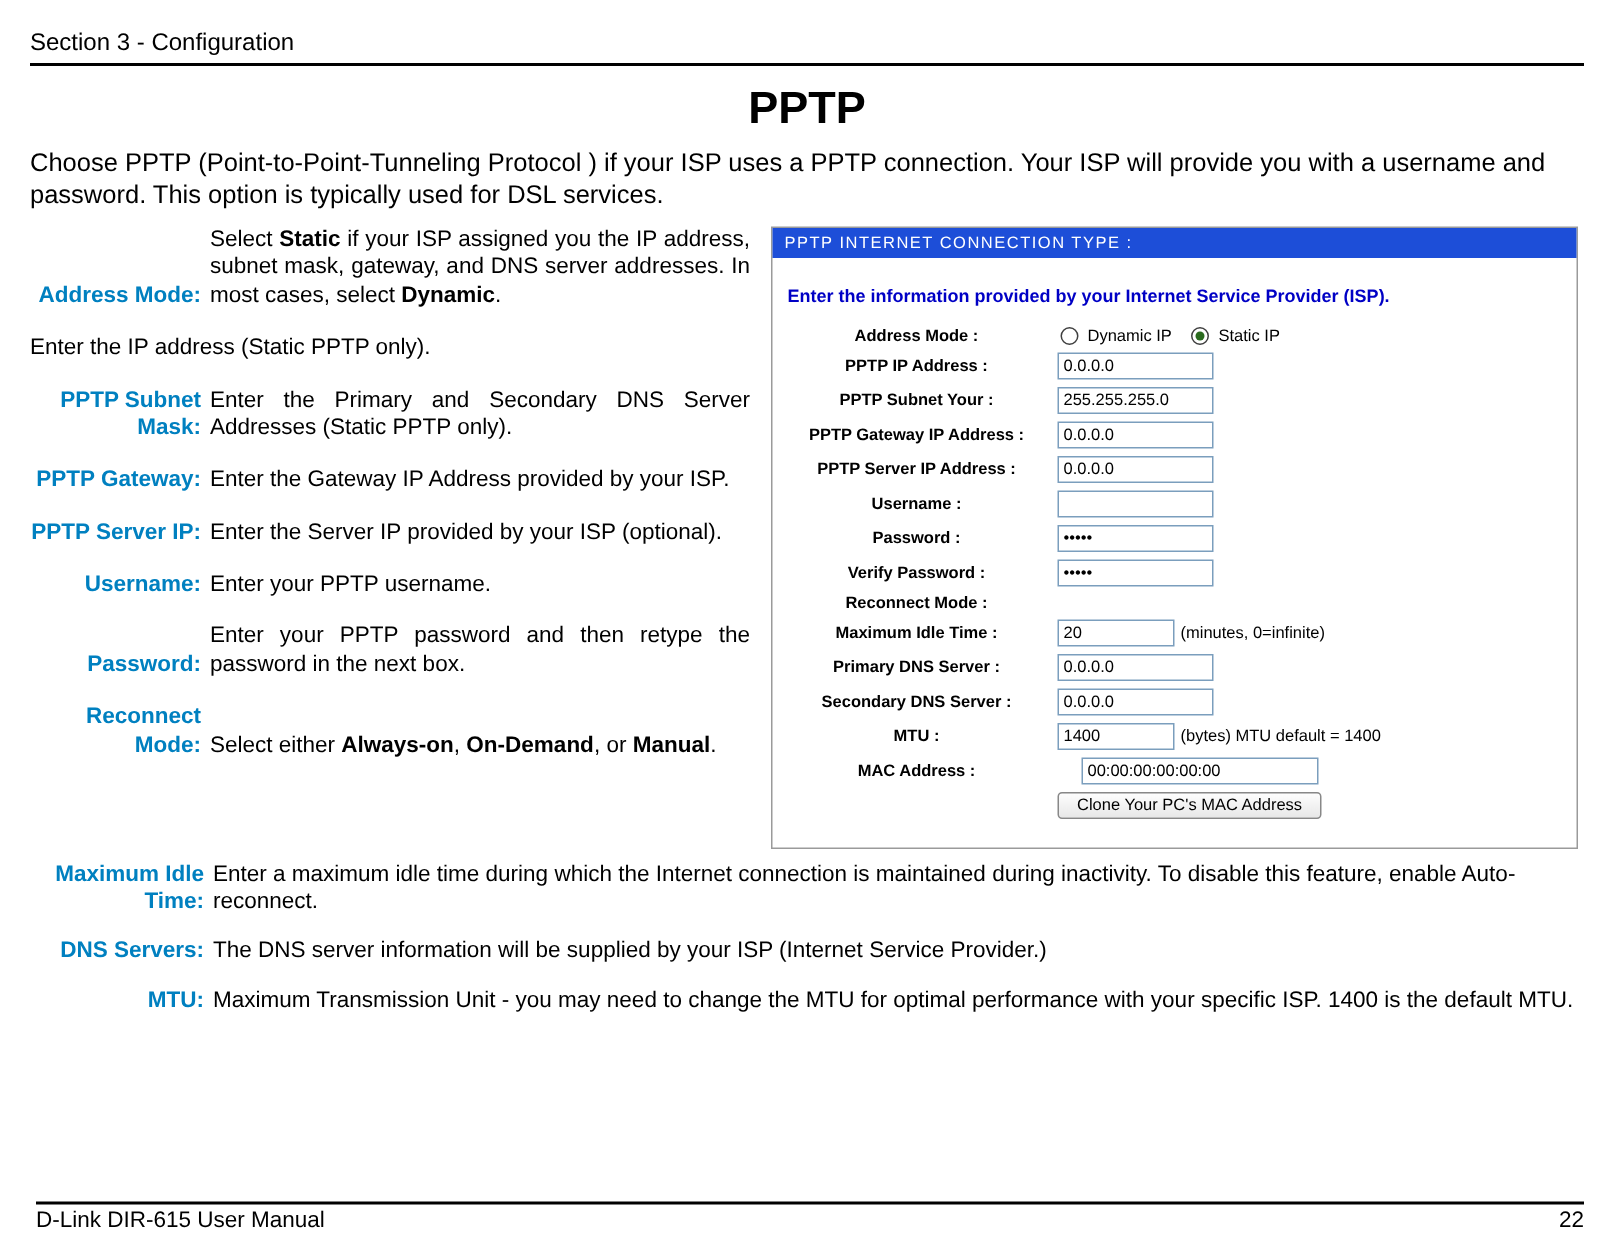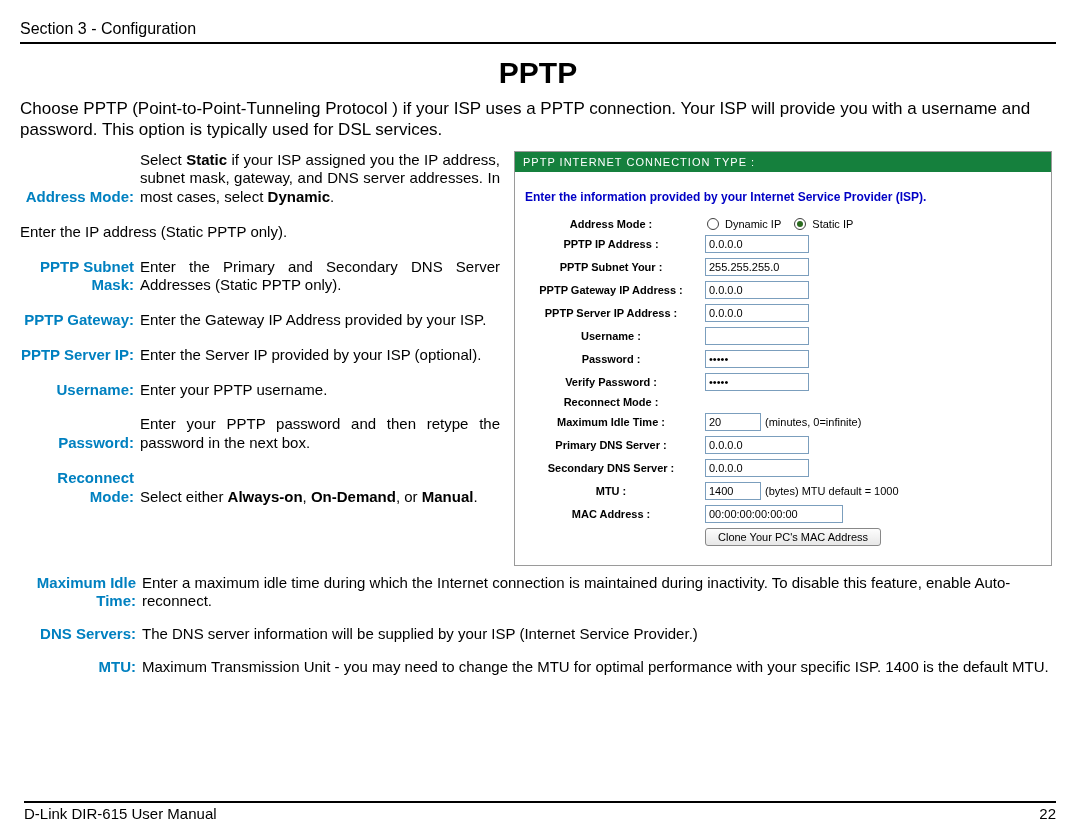--- a/index.html
+++ b/index.html
@@ -65,21 +65,21 @@
     text-align: justify;
   }
   .right-col {
     flex: 1;
   }
   .router-box {
     border: 1px solid #9a9a9a;
     width: 538px;
   }
   .router-titlebar {
-    background: #15803d;
+    background: #1d4ed8;
     color: #fff;
     font-family: "Arial Black", Arial, sans-serif;
     font-size: 11px;
     letter-spacing: 1px;
     padding: 4px 8px;
   }
   .router-inst {
     color: #0000c5;
     font-weight: 700;
     font-size: 12px;
@@ -109,22 +109,22 @@
   }
   .form-field input[type="text"],
   .form-field input[type="password"] {
     font-family: Verdana, Geneva, sans-serif;
     font-size: 11px;
     padding: 1px 3px;
     border: 1px solid #7b9ebd;
     height: 18px;
   }
   .w-ip { width: 104px; }
-  .w-short { width: 56px; }
-  .w-mac { width: 138px; }
+  .w-short { width: 78px; }
+  .w-mac { width: 158px; margin-left: 16px; }
   .radio {
     display: inline-block;
     width: 12px; height: 12px;
     border: 1px solid #404040;
     border-radius: 50%;
     background: #fff;
     position: relative;
     vertical-align: middle;
     margin: 0 2px;
   }
@@ -299,21 +299,21 @@
           <div class="form-row">
             <div class="form-label">Secondary DNS Server :</div>
             <div class="form-field">
                 <input class="w-ip" type="text" value="0.0.0.0" style="">
               </div>
           </div>
           <div class="form-row">
             <div class="form-label">MTU :</div>
             <div class="form-field">
               <input class="w-short" type="text" value="1400" style="">
-              <span>(bytes)   MTU default = 1000</span>
+              <span>(bytes)   MTU default = 1400</span>
             </div>
           </div>
           <div class="form-row">
             <div class="form-label">MAC Address :</div>
             <div class="form-field">
                 <input class="w-mac" type="text" value="00:00:00:00:00:00" style="">
               </div>
           </div>
           <div class="form-row">
             <div class="form-label"></div>

